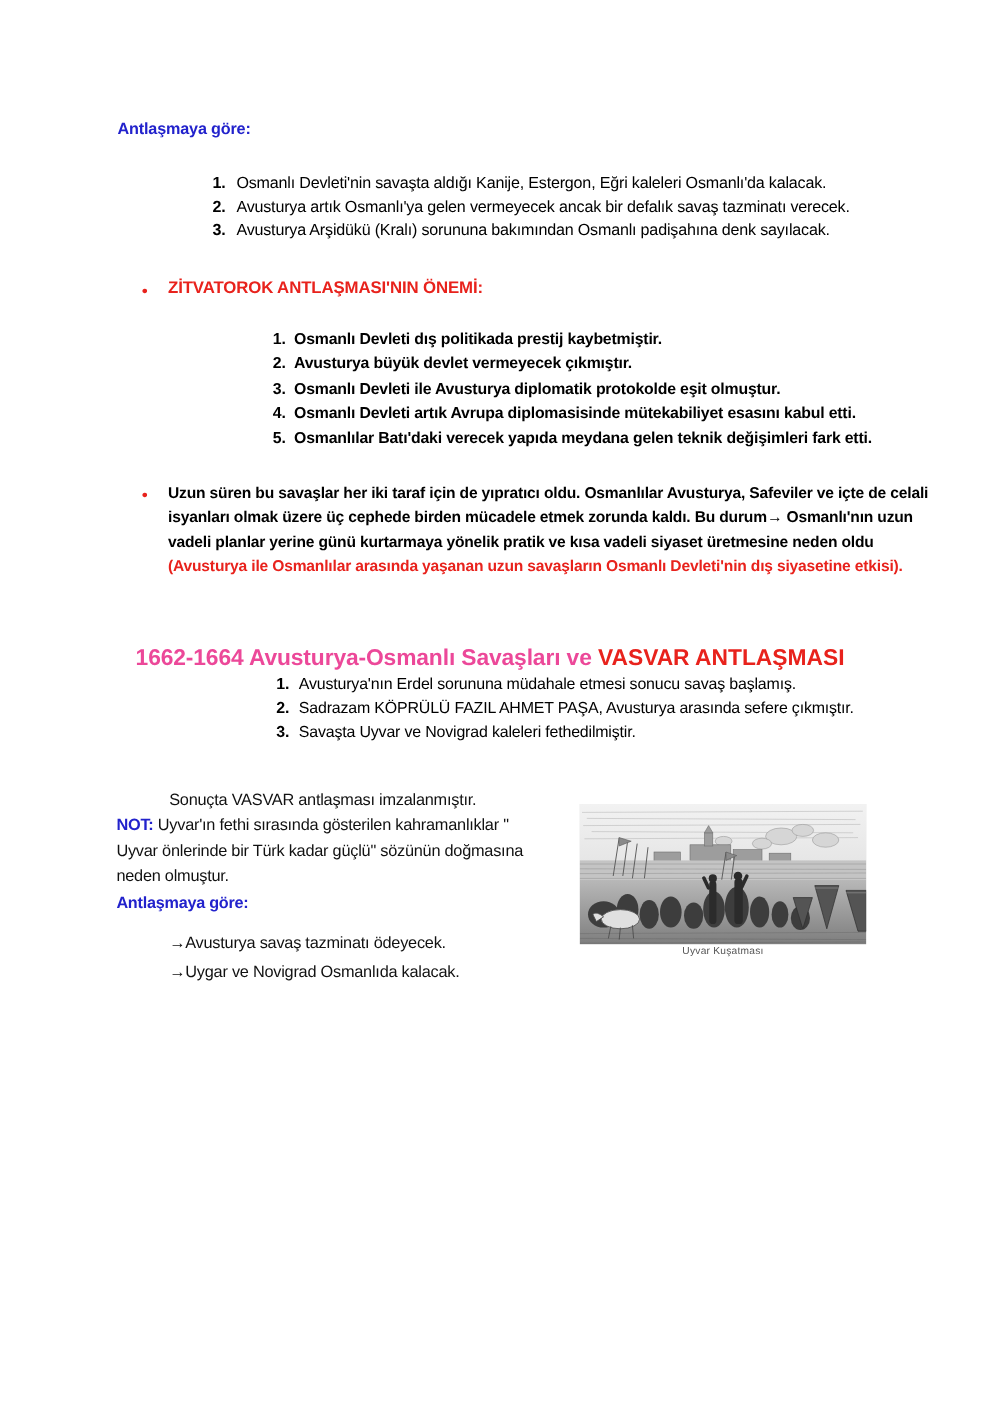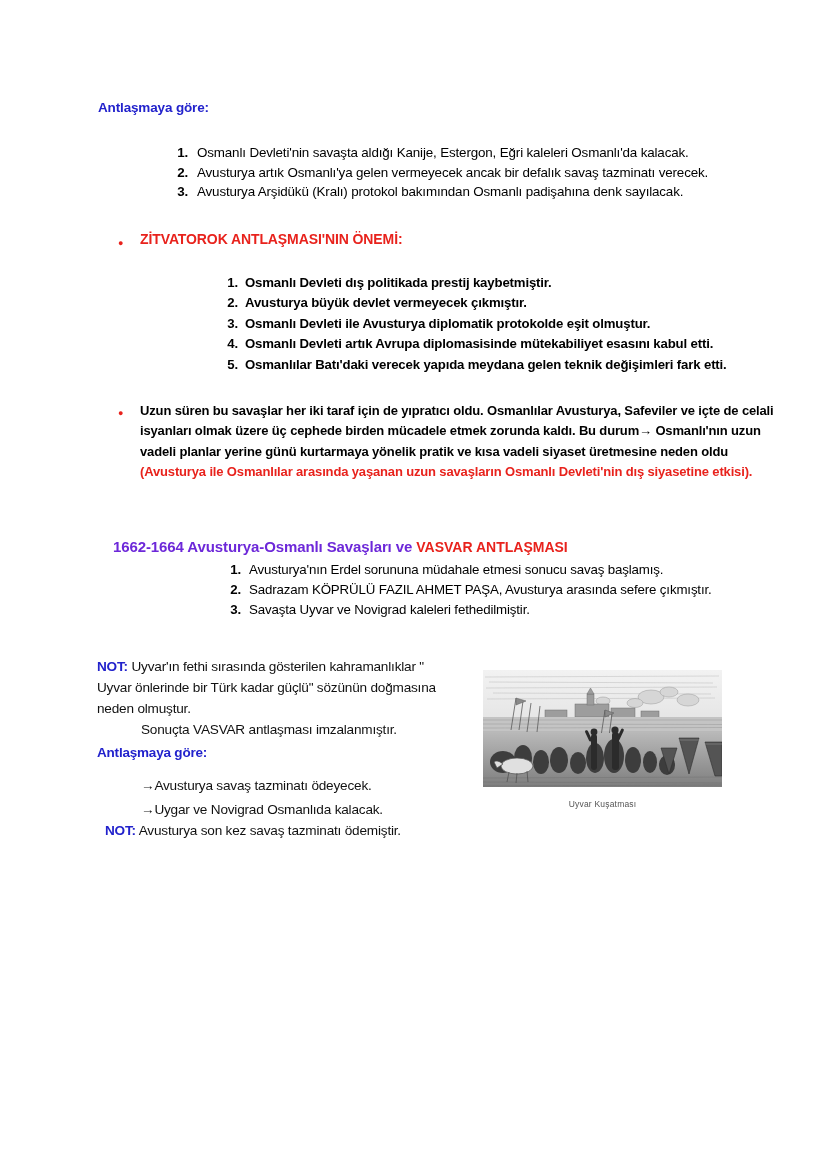--- a/index.html
+++ b/index.html
@@ -86,23 +86,23 @@
 
   .para-bold {
     font-size: 13px;
     line-height: 20.4px;
     font-weight: bold;
     letter-spacing: -0.15px;
   }
   .red-ital { color: #E8221C; }
 
   .heading-green {
-    color: #6d28d9;
-    font-weight: bold;
-    font-size: 15px;
+    color: #ec4899;
+    font-weight: bold;
+    font-size: 19px;
     letter-spacing: -0.1px;
   }
   .vasvar-red {
     color: #E8221C;
     font-weight: bold;
   }
 
   
   .note-block {
     font-family: "Liberation Sans", sans-serif;
@@ -127,21 +127,20 @@
   }
   .fig-img {
     width: 239px;
     height: 117px;
     display: block;
     background: #e9e9e9;
     overflow: hidden;
     position: relative;
   }
   .fig-cap {
-    margin-top: 12px;
     text-align: center;
     font-family: "Liberation Sans", sans-serif;
     font-size: 8.5px;
     color: #555555;
     letter-spacing: 0.2px;
   }
 </style>
 </head>
 <body>
 
@@ -153,21 +152,21 @@
     <li>
       <span class="num">1.</span>
       <span class="txt">Osmanlı Devleti'nin savaşta aldığı Kanije, Estergon, Eğri kaleleri Osmanlı'da kalacak.</span>
     </li>
     <li>
       <span class="num">2.</span>
       <span class="txt">Avusturya artık Osmanlı'ya gelen vermeyecek ancak bir defalık savaş tazminatı verecek.</span>
     </li>
     <li>
       <span class="num">3.</span>
-      <span class="txt">Avusturya Arşidükü (Kralı) protokol bakımından Osmanlı padişahına denk sayılacak.</span>
+      <span class="txt">Avusturya Arşidükü (Kralı) sorununa bakımından Osmanlı padişahına denk sayılacak.</span>
     </li>
   </ol>
 
   <div class="abs bullet-row" style="left:118px; top:231px; width:640px;">
     <span class="bullet-dot bullet-dot-red"></span>
     <span class="heading-red">ZİTVATOROK ANTLAŞMASI'NIN ÖNEMİ:</span>
   </div>
 
   <ol class="abs numlist list-b" style="left:222px; top:273px; width:580px;">
     <li>
@@ -191,51 +190,50 @@
       <span class="txt">Osmanlılar Batı'daki verecek yapıda meydana gelen teknik değişimleri fark etti.</span>
     </li>
   </ol>
 
   <div class="abs bullet-row" style="left:118px; top:401px; width:660px;">
     <span class="bullet-dot bullet-dot-red"></span>
     <span class="para-bold" style="flex:1 1 auto;"><span>Uzun süren bu savaşlar her iki taraf için de yıpratıcı oldu. Osmanlılar Avusturya, Safeviler ve içte de celali isyanları olmak üzere üç cephede birden mücadele etmek zorunda kaldı. Bu durum→ Osmanlı'nın uzun vadeli planlar yerine günü kurtarmaya yönelik pratik ve kısa vadeli siyaset üretmesine neden oldu </span><span class="red-ital">(Avusturya ile Osmanlılar arasında yaşanan uzun savaşların Osmanlı Devleti'nin dış siyasetine etkisi).</span></span>
   </div>
 
   <div class="abs" style="left:113px; top:538px; width:650px;">
-    <span class="heading-green">1662-1664  Avusturya-Osmanlı Savaşları ve </span><span class="vasvar-red" style="font-size:14px;">VASVAR ANTLAŞMASI</span>
+    <span class="heading-green">1662-1664  Avusturya-Osmanlı Savaşları ve </span><span class="vasvar-red" style="font-size:19px;">VASVAR ANTLAŞMASI</span>
   </div>
 
   <ol class="abs numlist list-c" style="left:225px; top:560px; width:570px;">
     <li>
       <span class="num">1.</span>
       <span class="txt">Avusturya'nın Erdel sorununa müdahale etmesi sonucu savaş başlamış.</span>
     </li>
     <li>
       <span class="num">2.</span>
       <span class="txt">Sadrazam KÖPRÜLÜ FAZIL AHMET PAŞA, Avusturya arasında sefere çıkmıştır.</span>
     </li>
     <li>
       <span class="num">3.</span>
       <span class="txt">Savaşta Uyvar ve Novigrad kaleleri fethedilmiştir.</span>
     </li>
   </ol>
 
   <div class="abs note-block" style="left:97px; top:656px; width:352px;">
 
+    <div><span class="indent-tab"></span><span>Sonuçta VASVAR antlaşması imzalanmıştır.</span></div>
+
     <div><span class="note-label">NOT:</span><span> Uyvar'ın fethi sırasında gösterilen kahramanlıklar " Uyvar önlerinde bir Türk kadar güçlü" sözünün doğmasına neden olmuştur.</span></div>
 
-    <div><span class="indent-tab"></span><span>Sonuçta VASVAR antlaşması imzalanmıştır.</span></div>
-
     <div class="note-label" style="font-size:13.5px; margin-top:2px;">Antlaşmaya göre:</div>
 
     <div class="arrow-line" style="margin-top:12px;">→Avusturya savaş tazminatı ödeyecek.</div>
 
     <div class="arrow-line" style="margin-top:3px;">→Uygar ve Novigrad Osmanlıda kalacak.</div>
 
-    <div style="padding-left:8px;"><span class="note-label">NOT:</span><span> Avusturya son kez savaş tazminatı ödemiştir.</span></div>
   </div>
 
   <div class="fig-wrap">
     <div class="fig-img">
       <svg viewBox="0 0 239 117" width="239" height="117" preserveAspectRatio="none">
         <defs>
           <linearGradient id="skyg" x1="0" y1="0" x2="0" y2="1">
             <stop offset="0%" stop-color="#f2f2f2"></stop>
             <stop offset="55%" stop-color="#e2e2e2"></stop>
             <stop offset="100%" stop-color="#cfcfcf"></stop>

